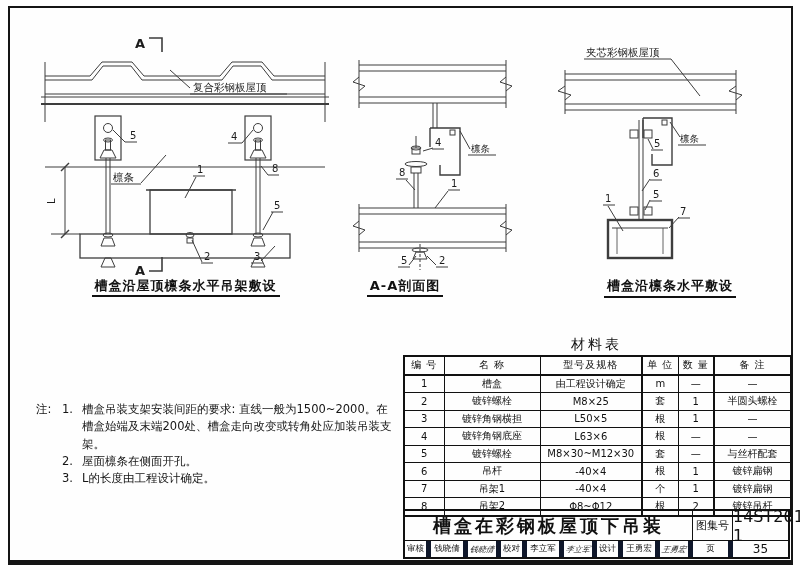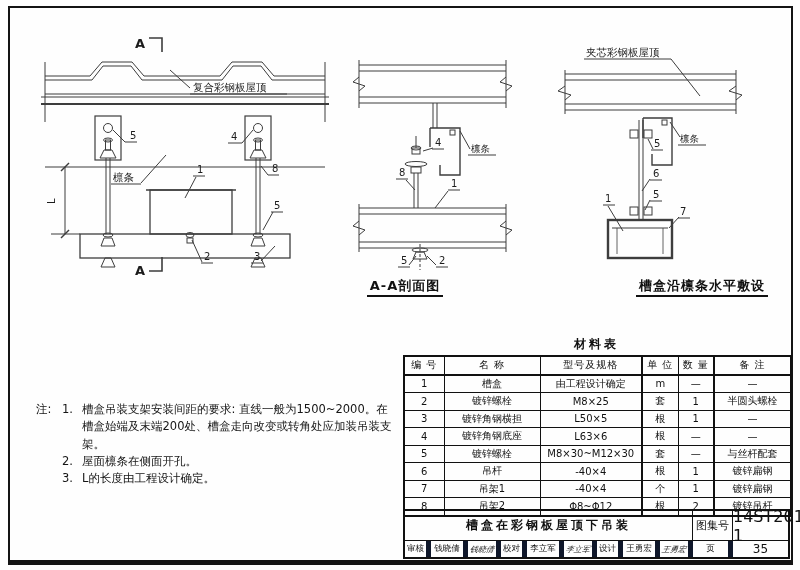--- a/index.html
+++ b/index.html
@@ -16,37 +16,37 @@
   .cap{position:absolute;text-align:center;font-size:13px;font-weight:bold;letter-spacing:1px;}
   .cap span{border-bottom:2px solid #111;padding:0 3px 2px;}
   
   .notes{position:absolute;left:36px;top:401px;width:358px;font-size:11.5px;line-height:1.5;color:#151515;}
   .notes .nrow{display:flex;}
   .notes .npre{width:26px;flex:none;}
   .notes .nno{width:20px;flex:none;}
   .notes .ntxt{flex:1;}
   
   .mt-title{position:absolute;left:403px;top:336px;width:387px;text-align:center;
-            font-size:12px;font-weight:bold;letter-spacing:3px;}
+            font-size:14px;font-weight:normal;letter-spacing:3px;}
   table.mt{position:absolute;left:403px;top:355px;width:387px;border-collapse:collapse;
            font-size:10px;table-layout:fixed;}
   table.mt th,table.mt td{border:1px solid #111;text-align:center;padding:1px 1px;height:14.5px;
            overflow:hidden;white-space:nowrap;font-weight:normal;margin-left:8px;}
   table.mt th{letter-spacing:1px;}
   table.mt{border:2px solid #111;}
   table.mt tr.hd th{border-bottom:2px solid #111;}
   table.mt th:nth-child(4),table.mt td:nth-child(4){border-left:2px solid #111;}
   table.mt th:nth-child(6),table.mt td:nth-child(6){border-left:2px solid #111;}
   col.c1{width:40px;}col.c2{width:96px;}col.c3{width:102px;}col.c4{width:36px;}col.c5{width:36px;}col.c6{width:77px;}
   
   .tb{position:absolute;left:403px;top:509px;width:387px;height:50px;border:2px solid #111;
       box-sizing:border-box;display:flex;flex-direction:column;}
   .tb-row1{display:flex;height:30px;border-bottom:1px solid #111;box-sizing:border-box;}
   .tb-title{width:288px;flex:none;display:flex;align-items:center;justify-content:center;
-            font-size:12px;font-weight:bold;letter-spacing:3px;border-right:1px solid #111;box-sizing:border-box;}
+            font-size:18px;font-weight:bold;letter-spacing:3px;border-right:1px solid #111;box-sizing:border-box;}
   .tb-atlas-label{width:40px;flex:none;display:flex;align-items:center;justify-content:center;
             font-size:11px;border-right:1px solid #111;box-sizing:border-box;}
   .tb-atlas-no{flex:1;display:flex;align-items:center;justify-content:center;font-size:16px;}
   .tb-row2{display:flex;flex:1;font-size:8.5px;}
   .tb-row2 .c{display:flex;align-items:center;justify-content:center;border-right:5px solid #0f172a;
             box-sizing:border-box;overflow:hidden;white-space:nowrap;}
   .sig{font-style:italic;transform:skewX(-10deg);font-size:8px;color:#222;}
   .w-label{width:26px;flex:none;}
   .w-name{width:37px;flex:none;}
   .w-sig{width:33px;flex:none;}
@@ -133,20 +133,23 @@
     <text class="callout" x="95" y="115">5</text>
     <text class="callout" x="196" y="116">4</text>
     <text class="callout" x="237" y="148">8</text>
     <text class="callout" x="162" y="149">1</text>
     <text class="callout" x="239" y="185">5</text>
     <text class="callout" x="169" y="236">2</text>
     <text class="callout" x="219" y="236">3</text>
     <text class="callout" x="20" y="180" transform="rotate(-90 20 180)">L</text>
     <text class="secmark" x="100" y="251">A</text>
   </svg>
+  <div class="cap" style="left:68px;top:277px;width:235px;">
+    <span>槽盒沿屋顶檩条水平吊架敷设</span>
+  </div>
 
   <svg style="left:345px;top:56px;" width="175" height="235" viewBox="0 0 175 235">
     <g stroke="#3d3d3d" stroke-width="1" fill="none">
 
       <line x1="14" y1="4" x2="14" y2="52"></line>
         <line x1="161" y1="4" x2="161" y2="52"></line>
       <line x1="14" y1="9" x2="161" y2="9"></line>
         <line x1="14" y1="15" x2="161" y2="15"></line>
       <line x1="14" y1="41" x2="161" y2="41"></line>
         <line x1="14" y1="47" x2="161" y2="47"></line>
@@ -252,21 +255,21 @@
         <line x1="129" y1="187" x2="119" y2="198"></line>
     </g>
     <text class="cjk-label" x="36" y="26">夹芯彩钢板屋顶</text>
     <text class="cjk-label-sm" x="130" y="112">檩条</text>
     <text class="callout" x="104" y="117">5</text>
     <text class="callout" x="103" y="147">6</text>
     <text class="callout" x="103" y="168">5</text>
     <text class="callout" x="55" y="172">1</text>
     <text class="callout" x="130" y="185">7</text>
   </svg>
-  <div class="cap" style="left:612px;top:277px;width:180px;">
+  <div class="cap" style="left:580px;top:277px;width:180px;font-family:Liberation Mono, monospace;">
     <span>槽盒沿檩条水平敷设</span>
   </div>
 
   <div class="notes">
     <div class="nrow">
       <div class="npre">注:</div>
       <div class="nno">1.</div>
       <div class="ntxt">槽盒吊装支架安装间距的要求: 直线一般为1500~2000。在槽盒始端及末端200处、槽盒走向改变或转角处应加装吊装支架。</div>
     </div>
     <div class="nrow">

